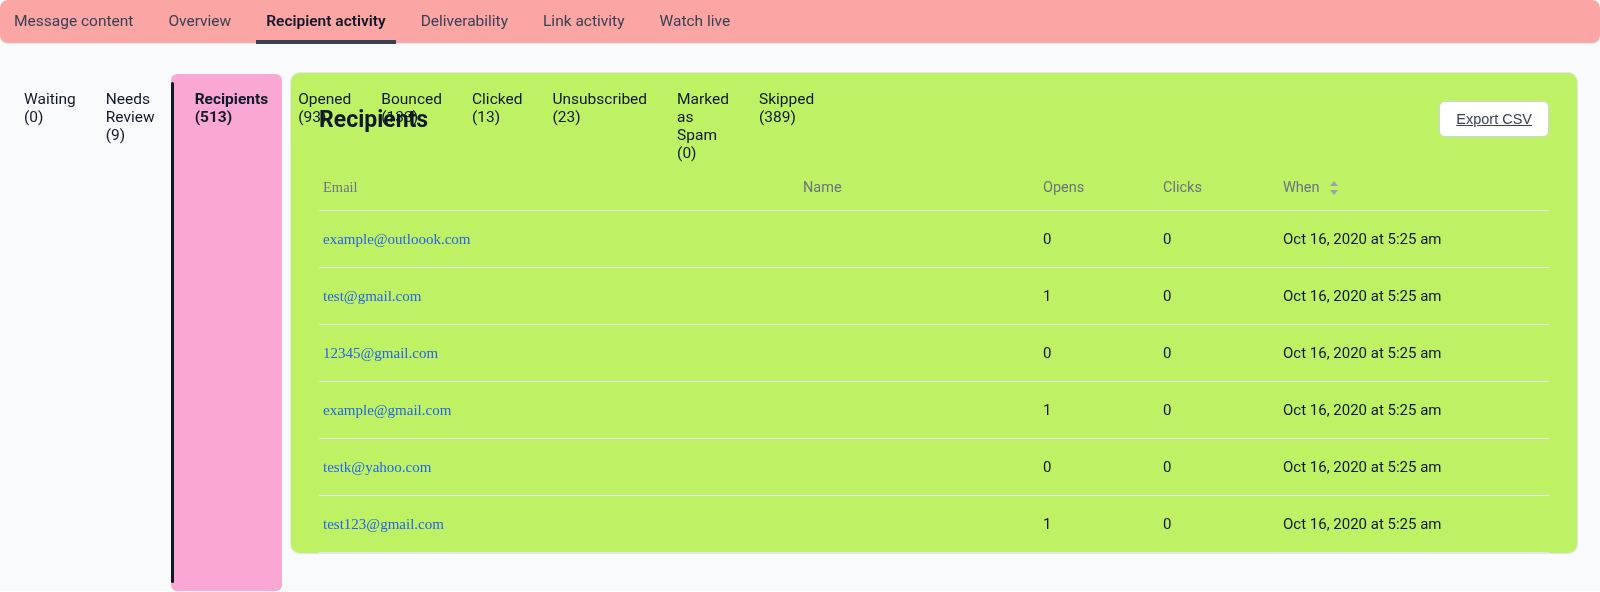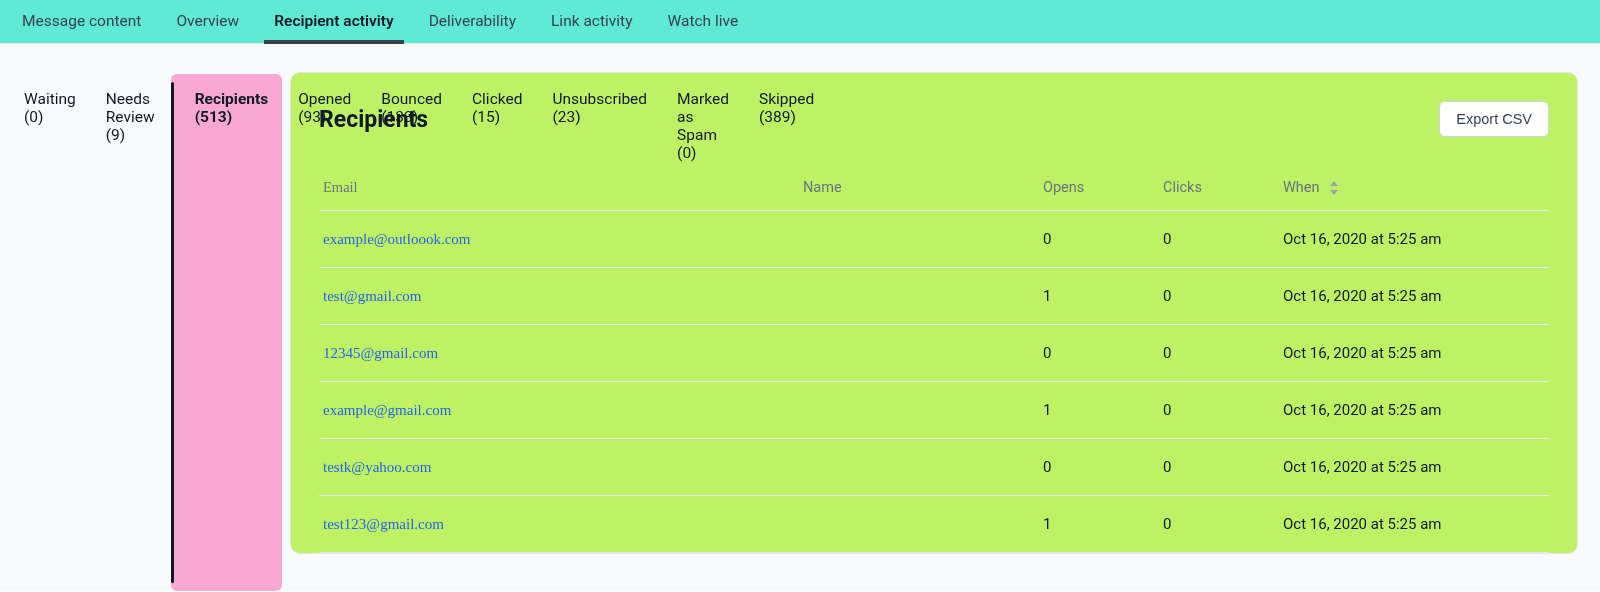--- a/index.html
+++ b/index.html
@@ -6,23 +6,24 @@
   body {
     font-family: -apple-system, BlinkMacSystemFont, "Segoe UI", Roboto, Helvetica, Arial, sans-serif;
     background: #ffffff;
     color: #111827;
     font-size: 15px;
     width: 1600px;
   }
   .tabs {
     display: flex;
     gap: 27px;
-    padding: 0 18px;
+    padding: 0 10px;
     border-bottom: 1px solid #e5e7eb;
-    background: #5eead4;
+    background: #fca5a5;
+    border-radius: 8px;
   }
   .tab {
     padding: 12px 4px 13px 4px;
     color: #374151;
     cursor: pointer;
     font-size: 15.5px;
     position: relative;
   }
   .tab.active {
     font-weight: 600;
@@ -95,20 +96,21 @@
   }
   .export-btn {
     background: #ffffff;
     border: 1px solid #cbd5e1;
     border-radius: 6px;
     padding: 9px 16px;
     font-size: 14.5px;
     font-weight: 500;
     color: #374151;
     cursor: pointer;
+    text-decoration: underline;
   }
   table {
     width: 100%;
     border-collapse: collapse;
   }
   thead th {
     text-align: left;
     font-weight: 400;
     color: #6b7280;
     font-size: 14.5px;
@@ -151,21 +153,21 @@
   </nav>
 
 <div class="content-area">
 
   <aside class="sidebar" id="sidebar-container">
       <div class="side-item">Waiting (0)</div>
       <div class="side-item">Needs Review (9)</div>
       <div class="side-item active">Recipients (513)</div>
       <div class="side-item">Opened (93)</div>
       <div class="side-item">Bounced (133)</div>
-      <div class="side-item">Clicked (15)</div>
+      <div class="side-item">Clicked (13)</div>
       <div class="side-item">Unsubscribed (23)</div>
       <div class="side-item">Marked as Spam (0)</div>
       <div class="side-item">Skipped (389)</div>
     </aside>
 
   <main class="main">
     <section class="panel">
       <header class="panel-header">
         <h1 class="panel-title">Recipients</h1>
         <button class="export-btn">Export CSV</button>

